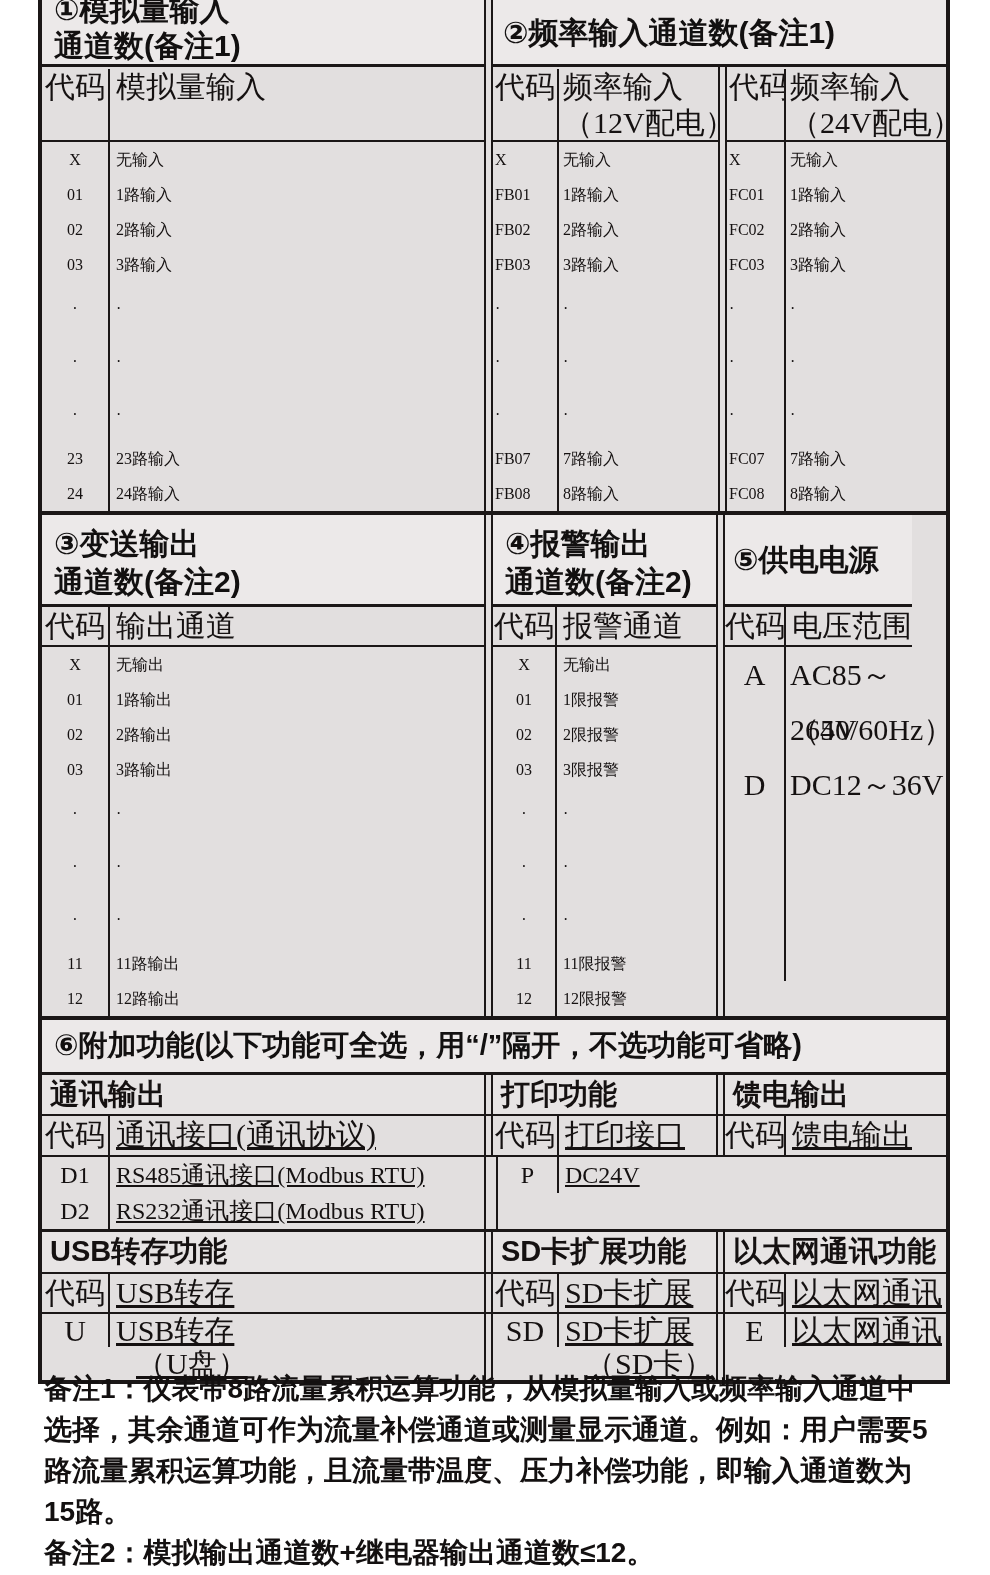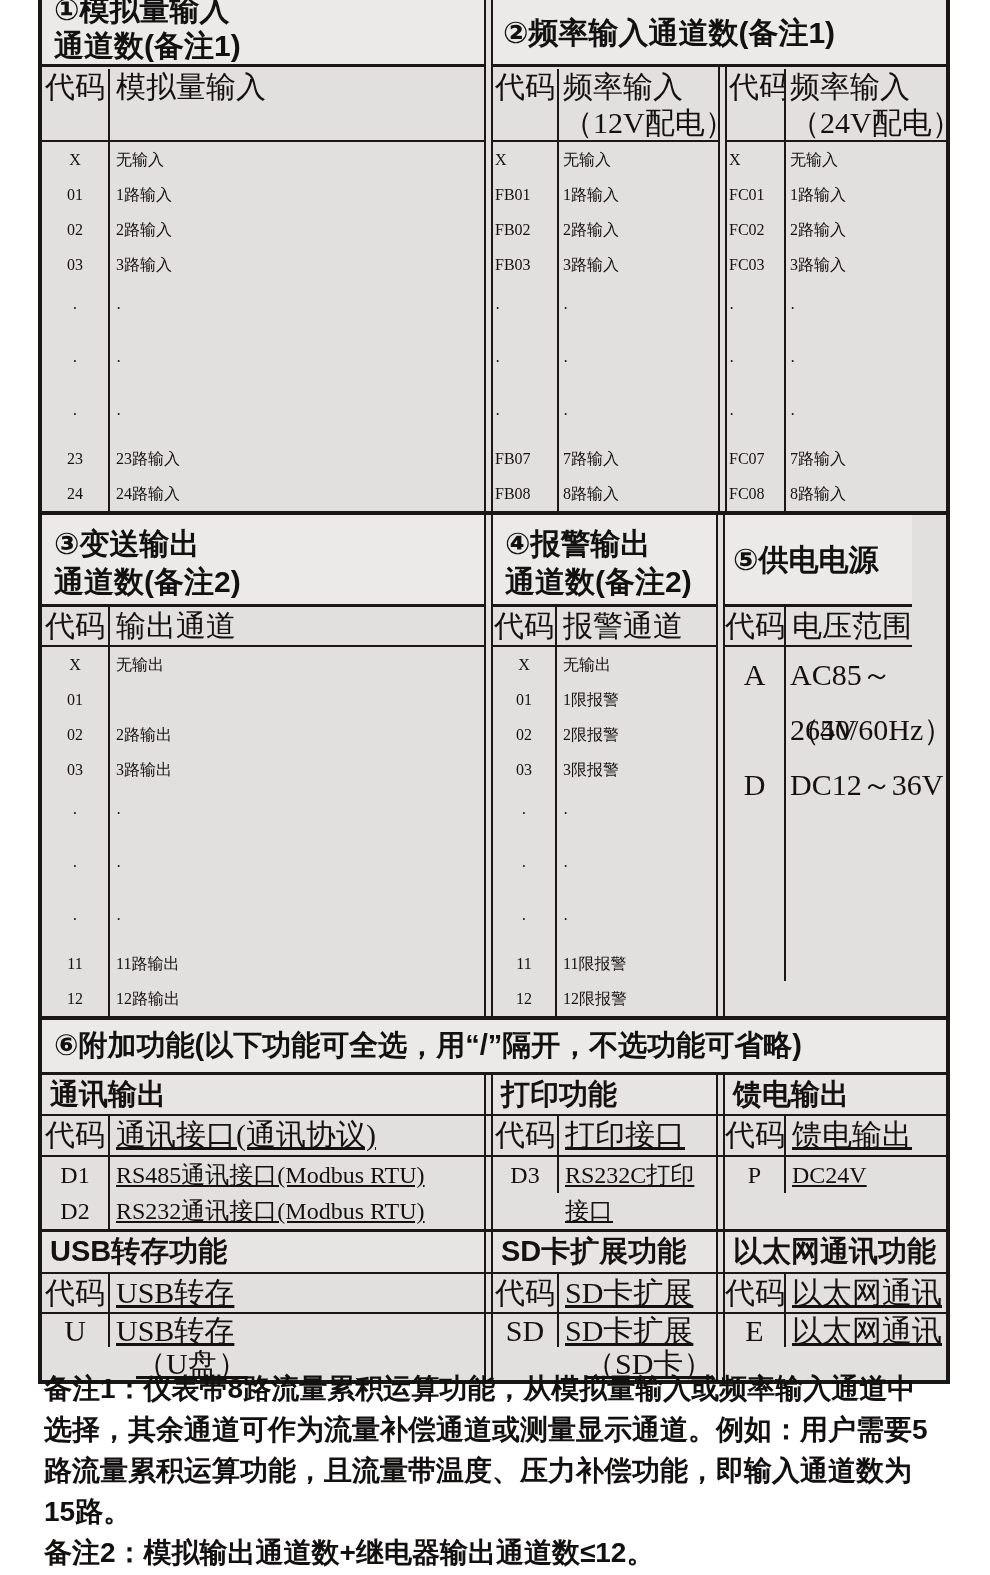--- a/index.html
+++ b/index.html
@@ -248,20 +248,21 @@
           <div class="cell cc w68">代码</div>
           <div class="cell dc">输出通道</div>
         </div>
         <div>
           <div class="r">
               <div class="cell cc w68">X</div>
               <div class="cell dc">无输出</div>
             </div>
           <div class="r">
               <div class="cell cc w68">01</div>
+              <div class="cell dc">1路输出</div>
             </div>
           <div class="r">
               <div class="cell cc w68">02</div>
               <div class="cell dc">2路输出</div>
             </div>
           <div class="r">
               <div class="cell cc w68">03</div>
               <div class="cell dc">3路输出</div>
             </div>
           <div class="r dots">
@@ -398,27 +399,20 @@
           <div class="colstack ccv w68">
             <div class="ln">D1</div>
             <div class="ln">D2</div>
           </div>
           <div class="colstack dc2">
             <div class="ln">RS485通讯接口(Modbus RTU)</div>
             <div class="ln">RS232通讯接口(Modbus RTU)</div>
           </div>
         </div>
         <div class="gapv"></div>
-        <div class="rB">
-          <div class="ccv w66 ln">D3</div>
-          <div class="colstack dc2">
-            <div class="ln">RS232C打印</div>
-            <div class="ln">接口</div>
-          </div>
-        </div>
         <div class="gapv"></div>
         <div class="rC">
           <div class="ccv w61 ln">P</div>
           <div class="dc2 ln">DC24V</div>
         </div>
       </div>
 
       <div class="row3 subhdr" style="height:42px">
         <div class="rA">
             <div class="hcell">USB转存功能</div>

